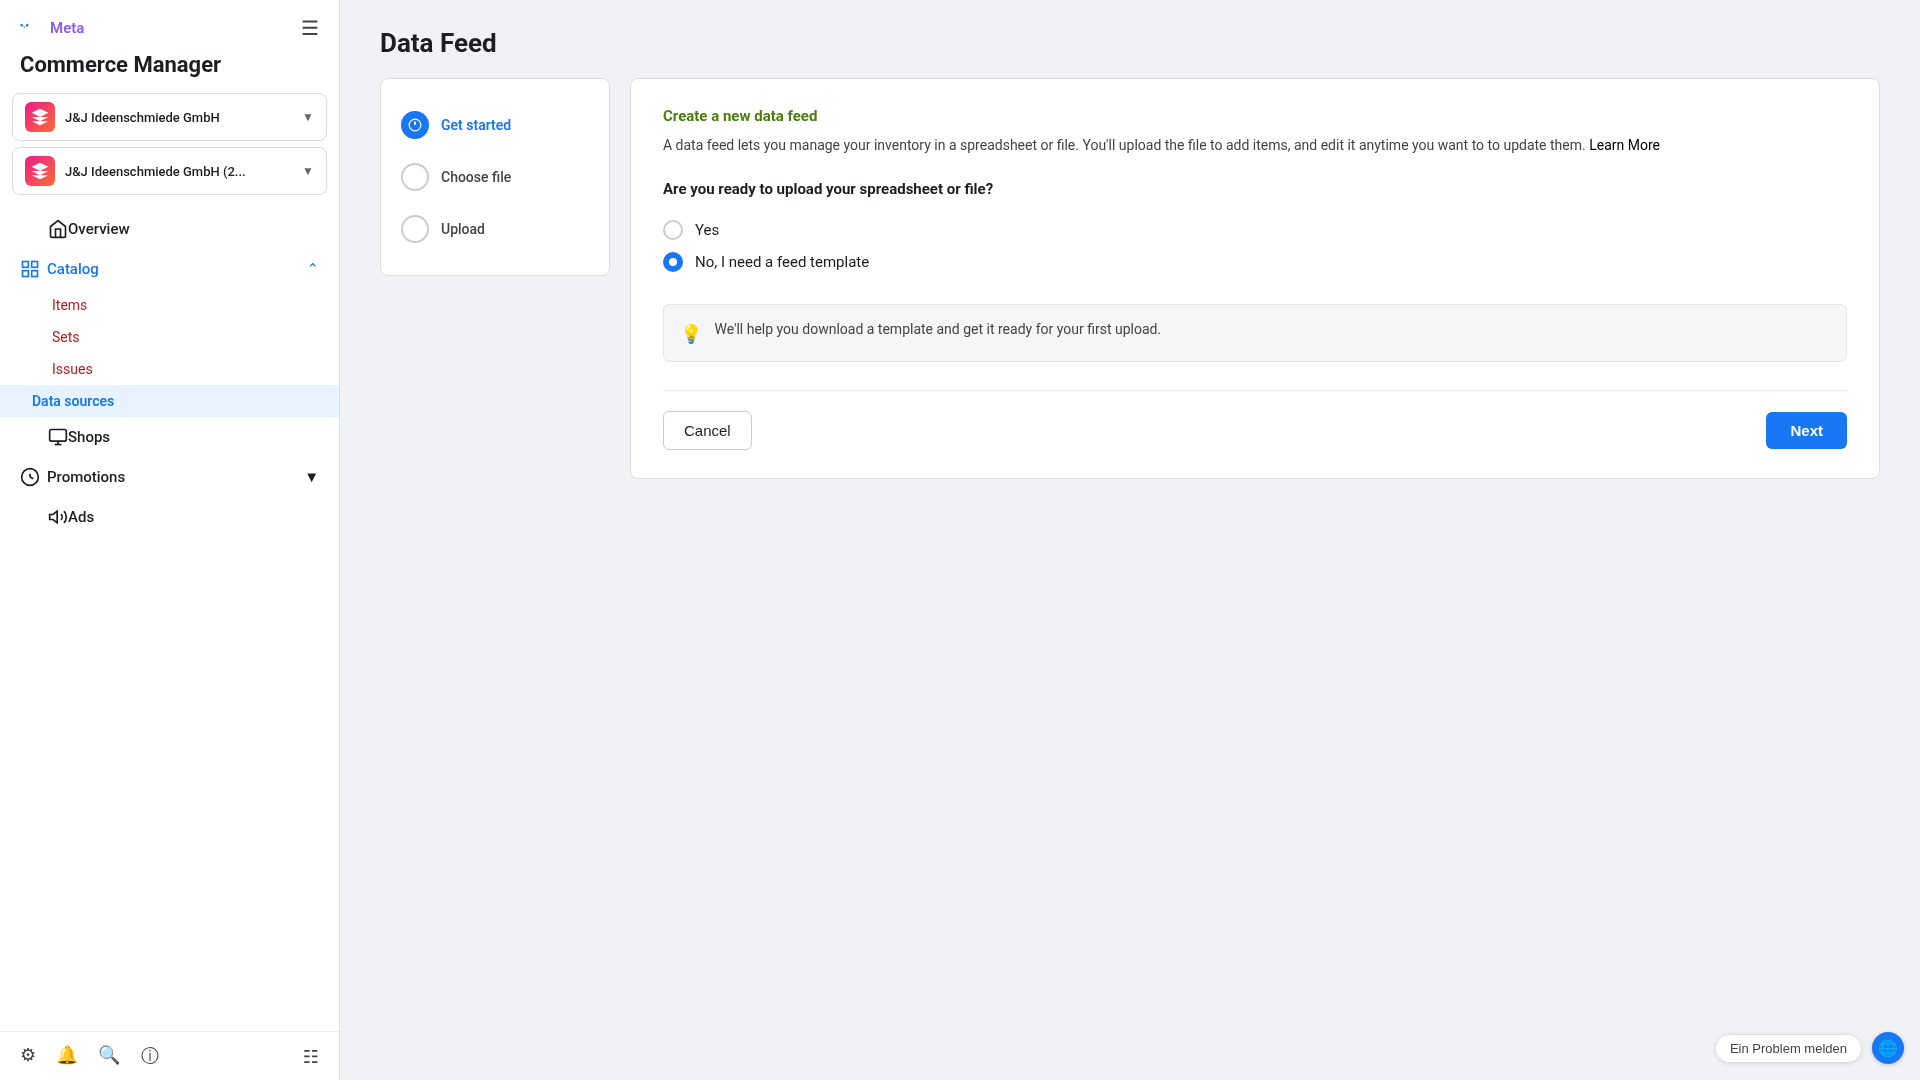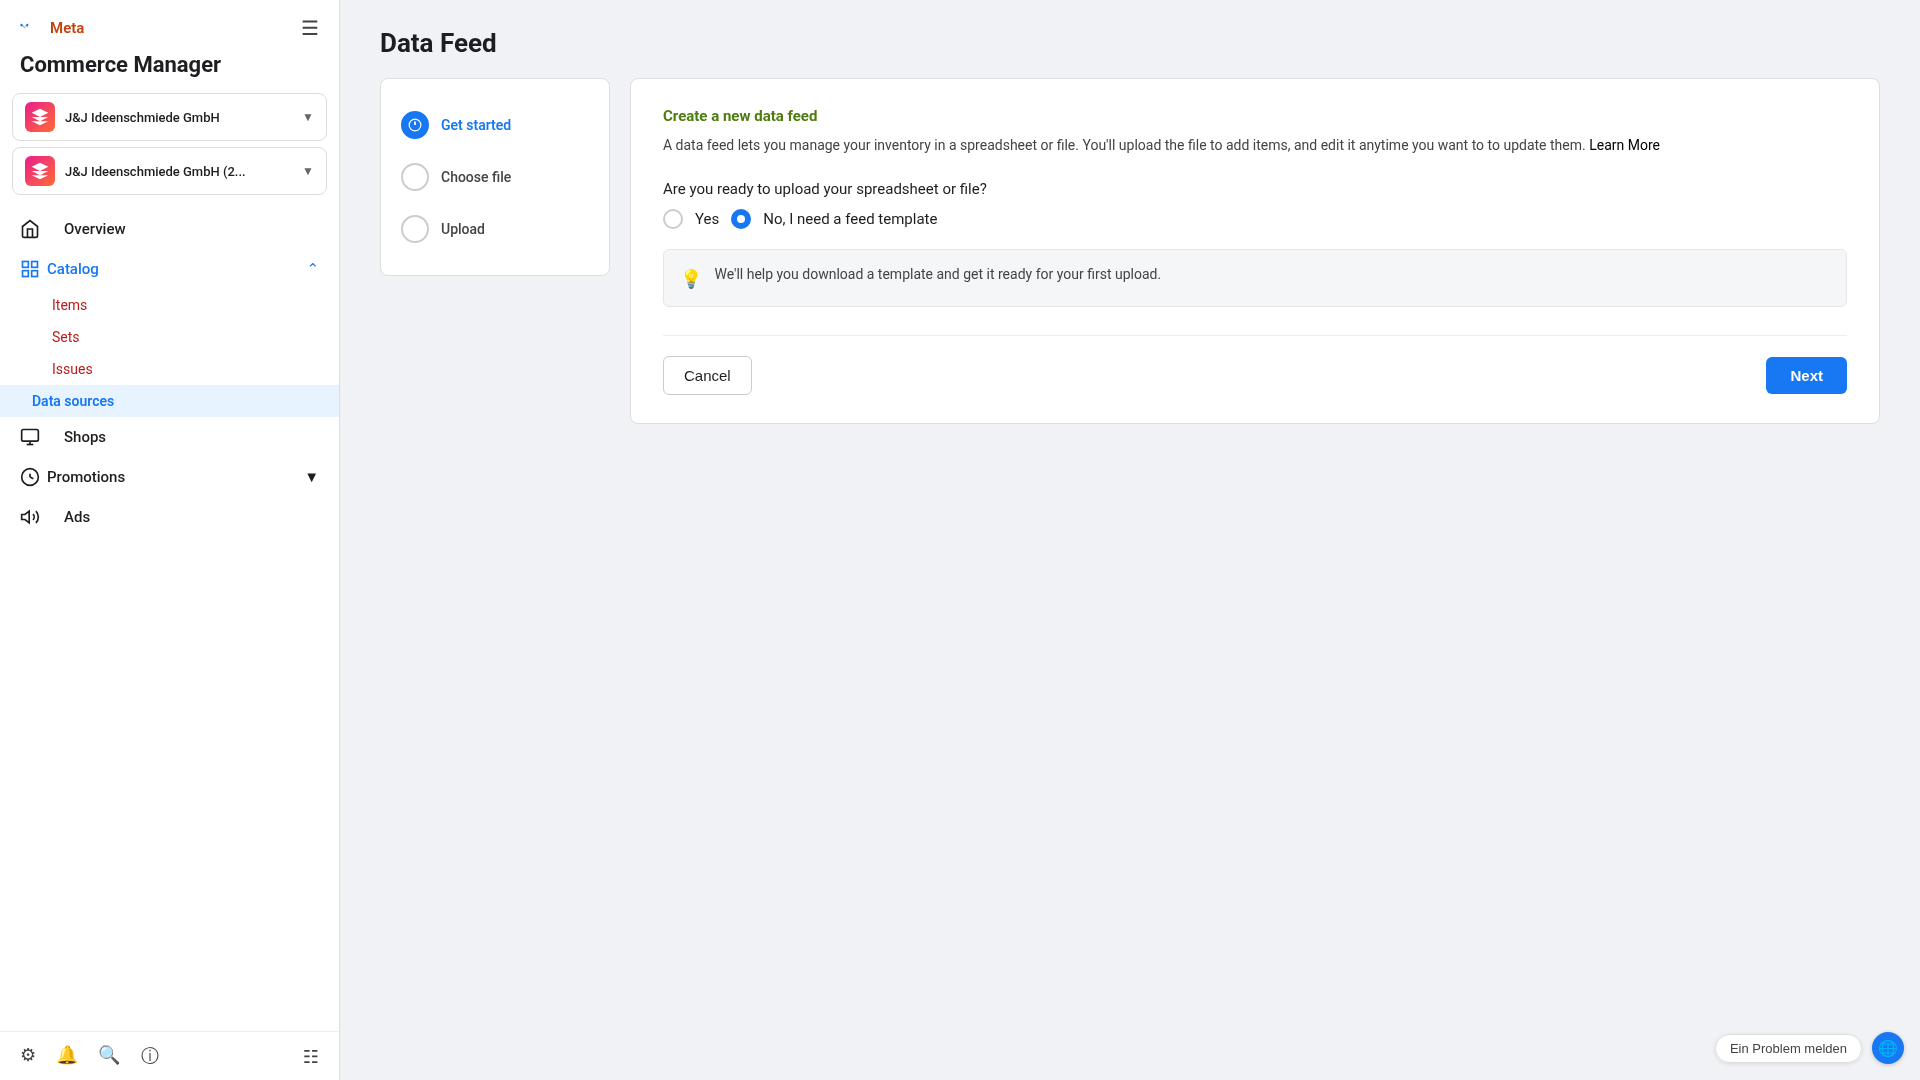--- a/index.html
+++ b/index.html
@@ -19,21 +19,21 @@
     .sidebar-header {
       padding: 16px 20px 8px 20px;
       display: flex;
       align-items: center;
       justify-content: space-between;
     }
     .meta-logo {
       display: flex;
       align-items: center;
       gap: 8px;
-      color: #c2410c;
+      color: #8b5cf6;
       font-size: 15px;
       font-weight: 600;
     }
     .meta-logo svg { width: 22px; height: 22px; }
     .hamburger-icon { cursor: pointer; color: #444; font-size: 20px; }
 
     .commerce-manager-title {
       font-size: 22px;
       font-weight: 700;
       padding: 4px 20px 16px 20px;
@@ -65,28 +65,29 @@
       flex-shrink: 0;
     }
     .account-name { flex: 1; font-size: 13px; font-weight: 500; overflow: hidden; text-overflow: ellipsis; white-space: nowrap; }
     .chevron-icon { color: #666; font-size: 12px; }
 
     .sidebar-nav { flex: 1; padding: 8px 0; }
 
     .nav-item {
       display: flex;
       align-items: center;
-      gap: 24px;
+      gap: 0;
       padding: 10px 20px;
       cursor: pointer;
       color: #1c1e21;
       font-size: 15px;
       font-weight: 500;
       border-radius: 0;
       transition: background 0.1s;
+      margin-left: 28px;
     }
     .nav-item svg { width: 20px; height: 20px; flex-shrink: 0; }
 
     .nav-sub-item {
       padding: 8px 20px 8px 52px;
       cursor: pointer;
       font-size: 14px;
       color: #b91c1c;
       font-weight: 400;
     }
@@ -199,26 +200,26 @@
     .form-description {
       font-size: 14px;
       color: #444;
       line-height: 1.5;
       margin-bottom: 24px;
     }
     .form-description a { color: #000000; text-decoration: none; }
 
     .question-label {
       font-size: 15px;
-      font-weight: 400;
-      color: #1c1e21;
-      margin-bottom: 11px;
-    }
-
-    .radio-group { display: flex; flex-direction: row; gap: 12px; margin-bottom: 20px; }
+      font-weight: 700;
+      color: #1c1e21;
+      margin-bottom: 22px;
+    }
+
+    .radio-group { display: flex; flex-direction: column; gap: 12px; margin-bottom: 32px; }
     .radio-option {
       display: flex;
       align-items: center;
       gap: 12px;
       cursor: pointer;
       font-size: 15px;
       color: #1c1e21;
     }
     .radio-circle {
       width: 20px;

